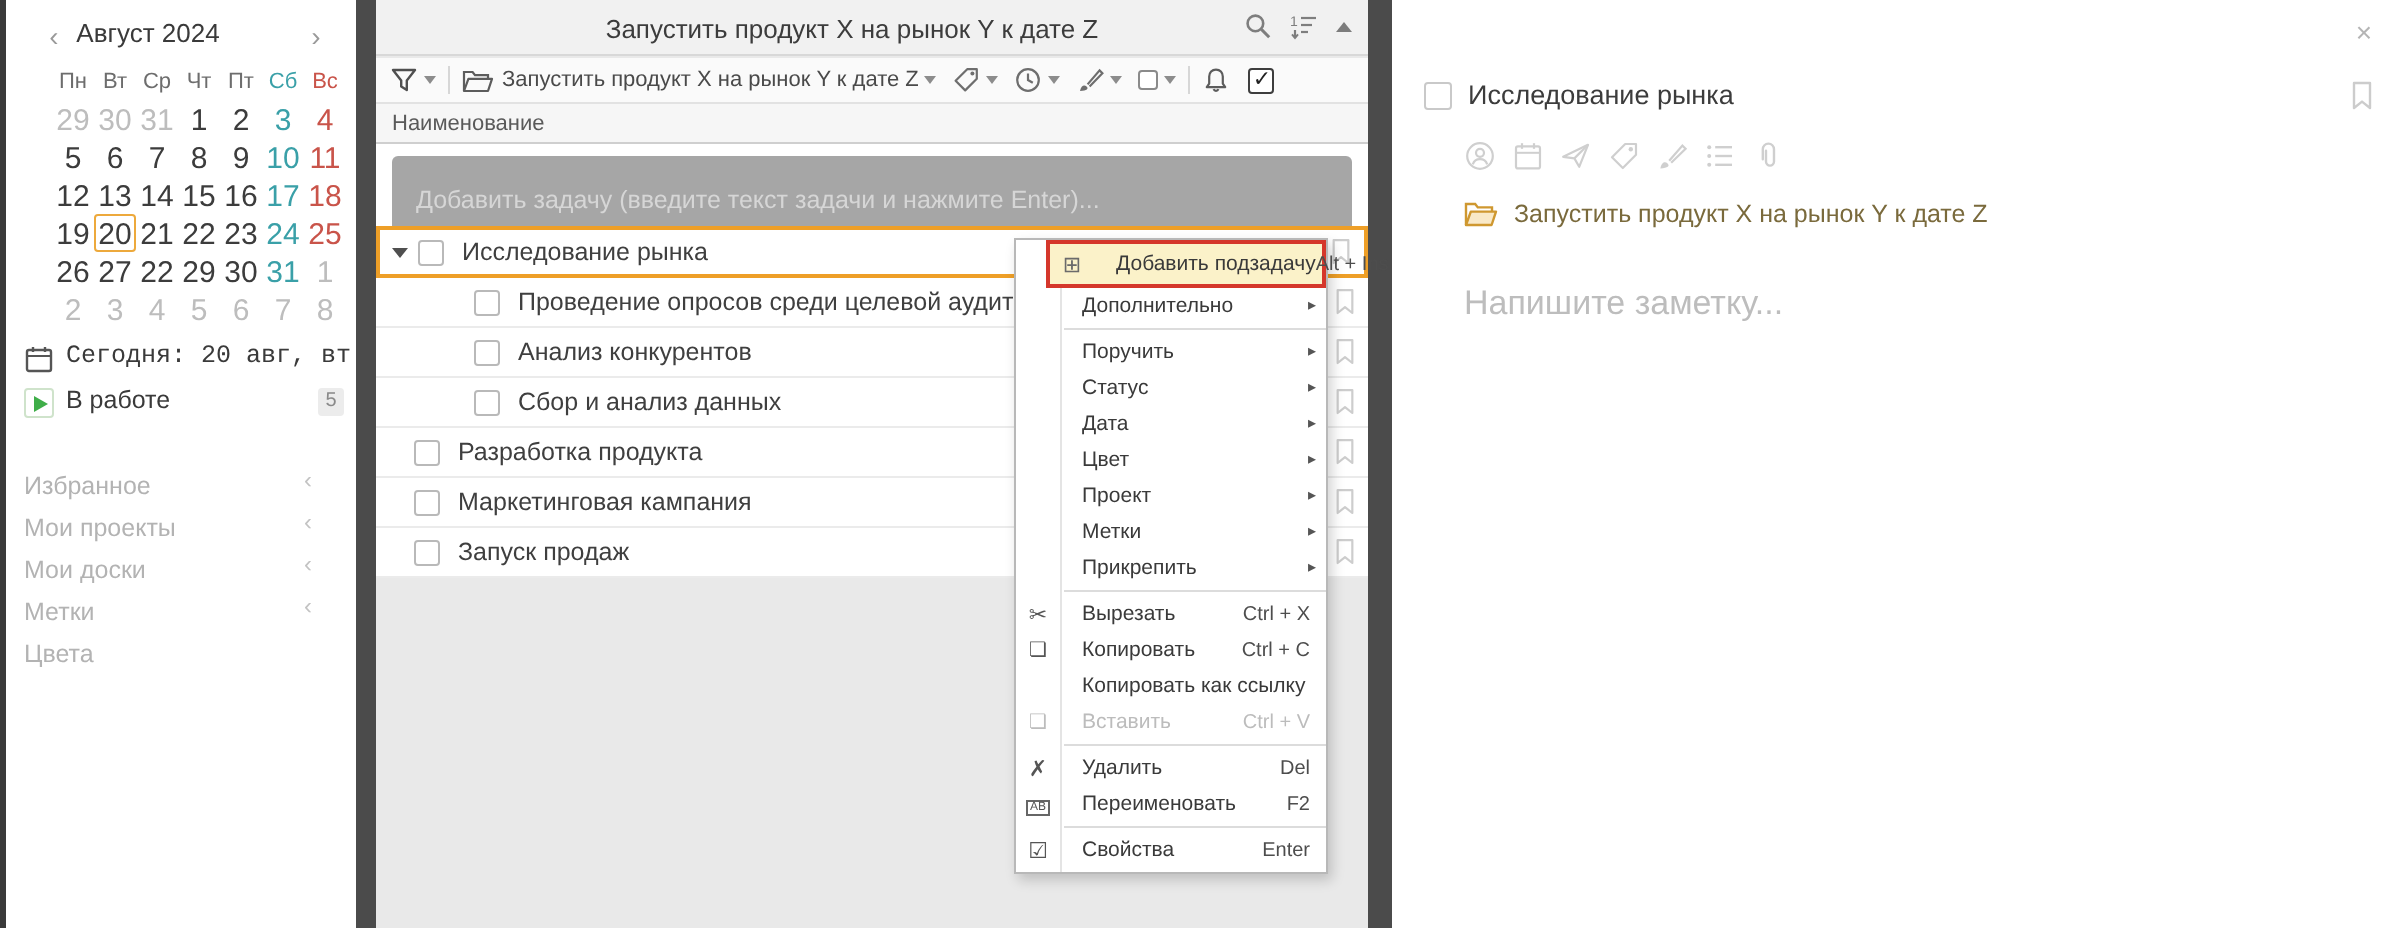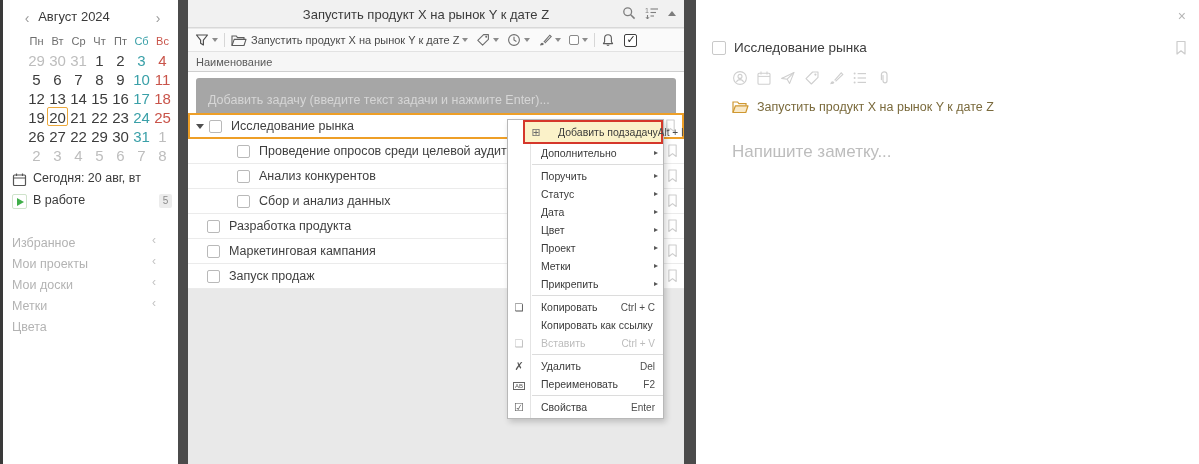--- a/index.html
+++ b/index.html
@@ -18,21 +18,21 @@
   .cal-arrow { position:absolute; top:0; width:20px; height:20px; color:#9a9a9a; font-size:14px; text-align:center; line-height:20px; cursor:pointer; }
   .cal-prev { left:14px; } .cal-next { right:10px; }
   .cal-title { position:absolute; left:0; top:1px; width:142px; text-align:center; font-size:13px; color:#3a3a3a; }
   .cal-grid { position:absolute; left:23px; top:32px; width:148px; }
   .cal-row { display:grid; grid-template-columns:repeat(7,21px); }
   .wd { height:18px; font-size:11px; color:#6d6d6d; text-align:center; line-height:18px; }
   .day { height:19px; font-size:15px; color:#3c3c3c; text-align:center; line-height:19px; border:1px solid transparent; border-radius:2px; cursor:pointer; }
   .sat { color:#3aa0a8; } .sun { color:#c9544a;text-align:center; } .mut { color:#bdbdbd; }
   .today { border-color:#eda93c; }
   .side-row { position:absolute; left:0; width:175px; height:20px; font-size:12.5px; color:#3a3a3a; }
-  .row-today { top:170px; } .row-work { top:192px; }
+  .row-today { top:170px;font-family:Liberation Mono, monospace; } .row-work { top:192px; }
   .side-ic { position:absolute; left:9px; top:2px; width:15px; height:15px; }
   .side-txt { position:absolute; left:30px; top:1px; }
   .work-badge { position:absolute; right:6px; top:2px; min-width:13px; height:14px; background:#ececec; border-radius:2px; font-size:10px; color:#8a8a8a; text-align:center; line-height:14px; padding:0 2px; }
   .side-items { position:absolute; left:0; top:210px; width:175px; }
   .side-item { position:relative; height:21px; font-size:12.5px; color:#b3b3b3; cursor:pointer; }
   .side-label { position:absolute; left:9px; top:2px;margin-top:24px; }
   .side-chevron { position:absolute; right:22px; top:2px; font-size:12px; color:#c3c3c3; }
   .play-box { display:block; width:15px; height:15px; border:1px solid #cfe3cb; border-radius:2px; background:#fff; position:relative; }
   .play-box::after { content:""; position:absolute; left:4px; top:3px; border-left:7px solid #3fae49; border-top:4px solid transparent; border-bottom:4px solid transparent; }
 
@@ -419,20 +419,26 @@
     <span class="mi-arrow"></span>
   </div>
         <div class="menu-item has-sub">
     <span class="mi-icon"></span>
     <span class="mi-label">Прикрепить</span>
     <span class="mi-shortcut"></span>
     <span class="mi-arrow"></span>
   </div>
         <div class="menu-sep"></div>
         <div class="menu-item">
+    <span class="mi-icon mi-scissors"></span>
+    <span class="mi-label">Вырезать</span>
+    <span class="mi-shortcut">Ctrl + X</span>
+    <span class="mi-arrow"></span>
+  </div>
+        <div class="menu-item">
     <span class="mi-icon mi-copy"></span>
     <span class="mi-label">Копировать</span>
     <span class="mi-shortcut">Ctrl + C</span>
     <span class="mi-arrow"></span>
   </div>
         <div class="menu-item">
     <span class="mi-icon"></span>
     <span class="mi-label">Копировать как ссылку</span>
     <span class="mi-shortcut"></span>
     <span class="mi-arrow"></span>

